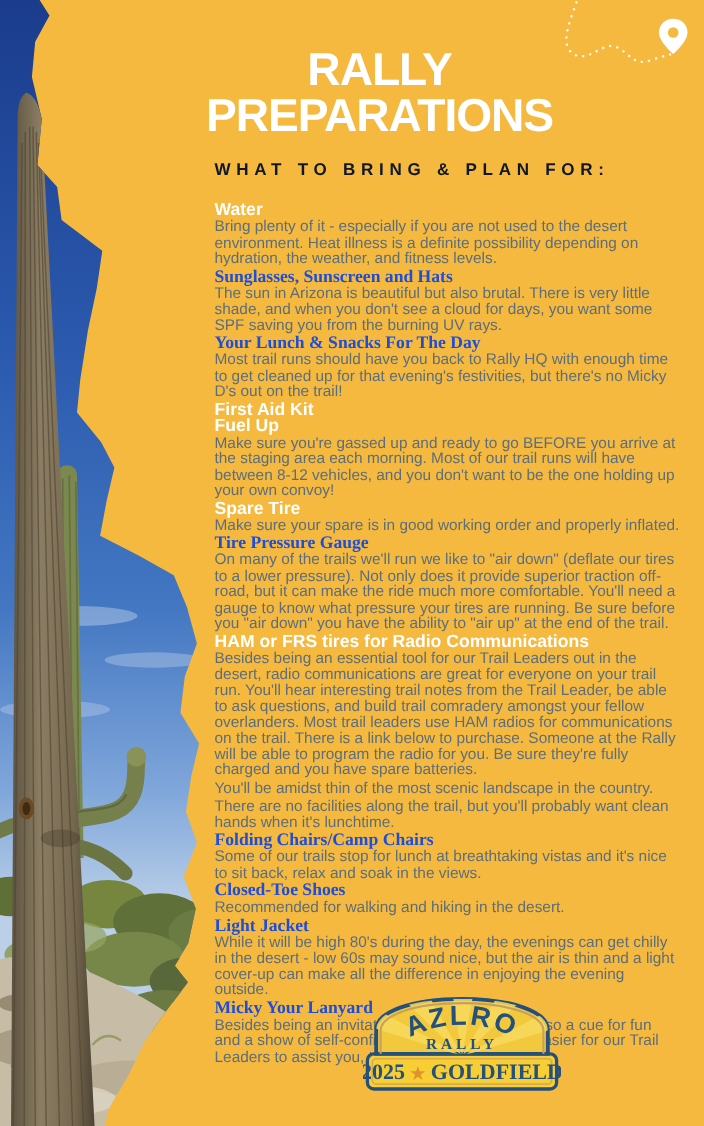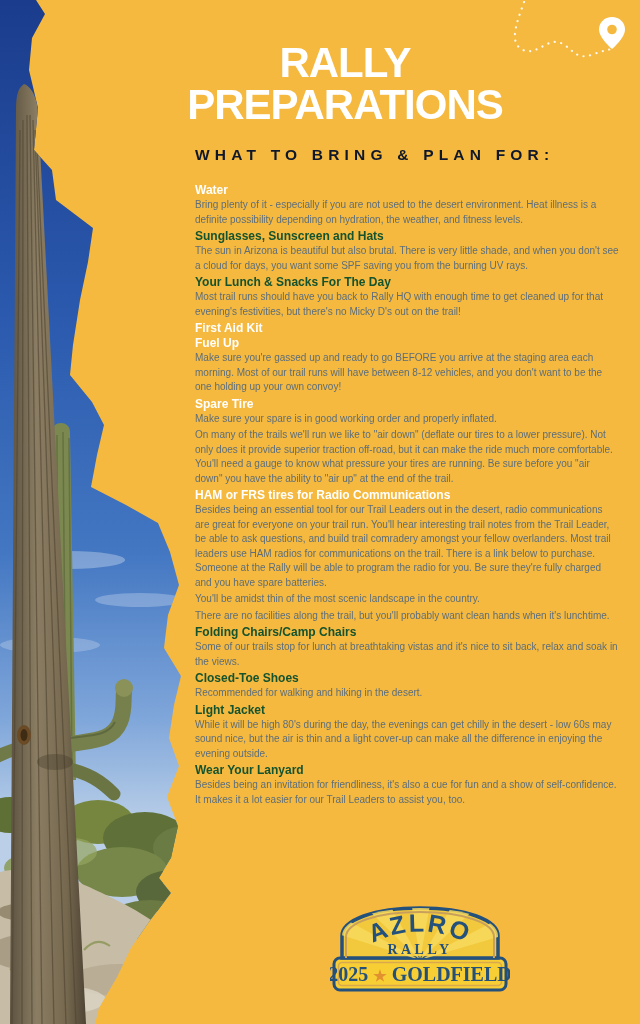--- a/index.html
+++ b/index.html
@@ -26,24 +26,24 @@
   .title{
     position:absolute;left:130px;top:42px;width:430px;text-align:center;
     color:#FFFFFF;font-weight:bold;font-size:42px;line-height:42px;letter-spacing:-1px;
   }
   .subtitle{
     position:absolute;left:195px;top:146px;
     color:#0f172a;font-weight:bold;font-size:15.5px;letter-spacing:5.2px;white-space:nowrap;
   }
   
   .items{position:absolute;left:195px;top:183px;width:424px;}
-  .item-heading{font-size:12px;font-weight:bold;line-height:15px;}
+  .item-heading{font-size:16px;font-weight:bold;line-height:15px;}
   .h-white{color:#FFFFFF;}
-  .h-cream{color:#14532d;}
-  .item-body{font-size:10px;line-height:14.5px;color:#5D6E7A;margin:0 0 2px 0;}
+  .h-cream{color:#1d4ed8;font-family:Liberation Serif, serif;}
+  .item-body{font-size:14px;line-height:14.5px;color:#5D6E7A;margin:0 0 2px 0;}
   
   .logo{position:absolute;left:330px;top:902px;width:180px;height:92px;}
   .serif{font-family:"Liberation Serif",serif;}
 </style>
 </head>
 <body>
 
 <div class="page">
 
   <div class="photo">
@@ -133,32 +133,33 @@
       <p class="item-body">Bring plenty of it - especially if you are not used to the desert environment. Heat illness is a definite possibility depending on hydration, the weather, and fitness levels.</p>
       <div class="item-heading h-cream">Sunglasses, Sunscreen and Hats</div>
       <p class="item-body">The sun in Arizona is beautiful but also brutal. There is very little shade, and when you don't see a cloud for days, you want some SPF saving you from the burning UV rays.</p>
       <div class="item-heading h-cream">Your Lunch &amp; Snacks For The Day</div>
       <p class="item-body">Most trail runs should have you back to Rally HQ with enough time to get cleaned up for that evening's festivities, but there's no Micky D's out on the trail!</p>
       <div class="item-heading h-white">First Aid Kit</div>
       <div class="item-heading h-white">Fuel Up</div>
       <p class="item-body">Make sure you're gassed up and ready to go BEFORE you arrive at the staging area each morning. Most of our trail runs will have between 8-12 vehicles, and you don't want to be the one holding up your own convoy!</p>
       <div class="item-heading h-white">Spare Tire</div>
       <p class="item-body">Make sure your spare is in good working order and properly inflated.</p>
+      <div class="item-heading h-cream">Tire Pressure Gauge</div>
       <p class="item-body">On many of the trails we'll run we like to "air down" (deflate our tires to a lower pressure). Not only does it provide superior traction off-road, but it can make the ride much more comfortable. You'll need a gauge to know what pressure your tires are running.  Be sure before you "air down" you have the ability to "air up" at the end of the trail.</p>
       <div class="item-heading h-white">HAM or FRS tires for Radio Communications</div>
       <p class="item-body">Besides being an essential tool for our Trail Leaders out in the desert, radio communications are great for everyone on your trail run. You'll hear interesting trail notes from the Trail Leader, be able to ask questions, and build trail comradery amongst your fellow overlanders.  Most trail leaders use HAM radios for communications on the trail. There is a link below to purchase.  Someone at the Rally will be able to program the radio for you. Be sure they're fully charged and you have spare batteries.</p>
       <p class="item-body">You'll be amidst thin of the most scenic landscape in the country.</p>
       <p class="item-body">There are no facilities along the trail, but you'll probably want clean hands when it's lunchtime.</p>
       <div class="item-heading h-cream">Folding Chairs/Camp Chairs</div>
       <p class="item-body">Some of our trails stop for lunch at breathtaking vistas and it's nice to sit back, relax and soak in the views.</p>
       <div class="item-heading h-cream">Closed-Toe Shoes</div>
       <p class="item-body">Recommended for walking and hiking in the desert.</p>
       <div class="item-heading h-cream">Light Jacket</div>
       <p class="item-body">While it will be high 80's during the day, the evenings can get chilly in the desert - low 60s may sound nice, but the air is thin and a light cover-up can make all the difference in enjoying the evening outside.</p>
-      <div class="item-heading h-cream">Wear Your Lanyard</div>
+      <div class="item-heading h-cream">Micky Your Lanyard</div>
       <p class="item-body">Besides being an invitation for friendliness, it's also a cue for fun and a show of self-confidence. It makes it a lot easier for our Trail Leaders to assist you, too.</p>
     </div>
 
   <svg class="logo" viewBox="0 0 180 92">
     <defs>
       <clipPath id="archClip">
         <path d="M12,56 L12,34 C12,18 44,6 90,6 C136,6 168,18 168,34 L168,56 Z"></path>
       </clipPath>
       <path id="arcText" d="M32,47 Q90,12 148,47" fill="none"></path>
     </defs>

